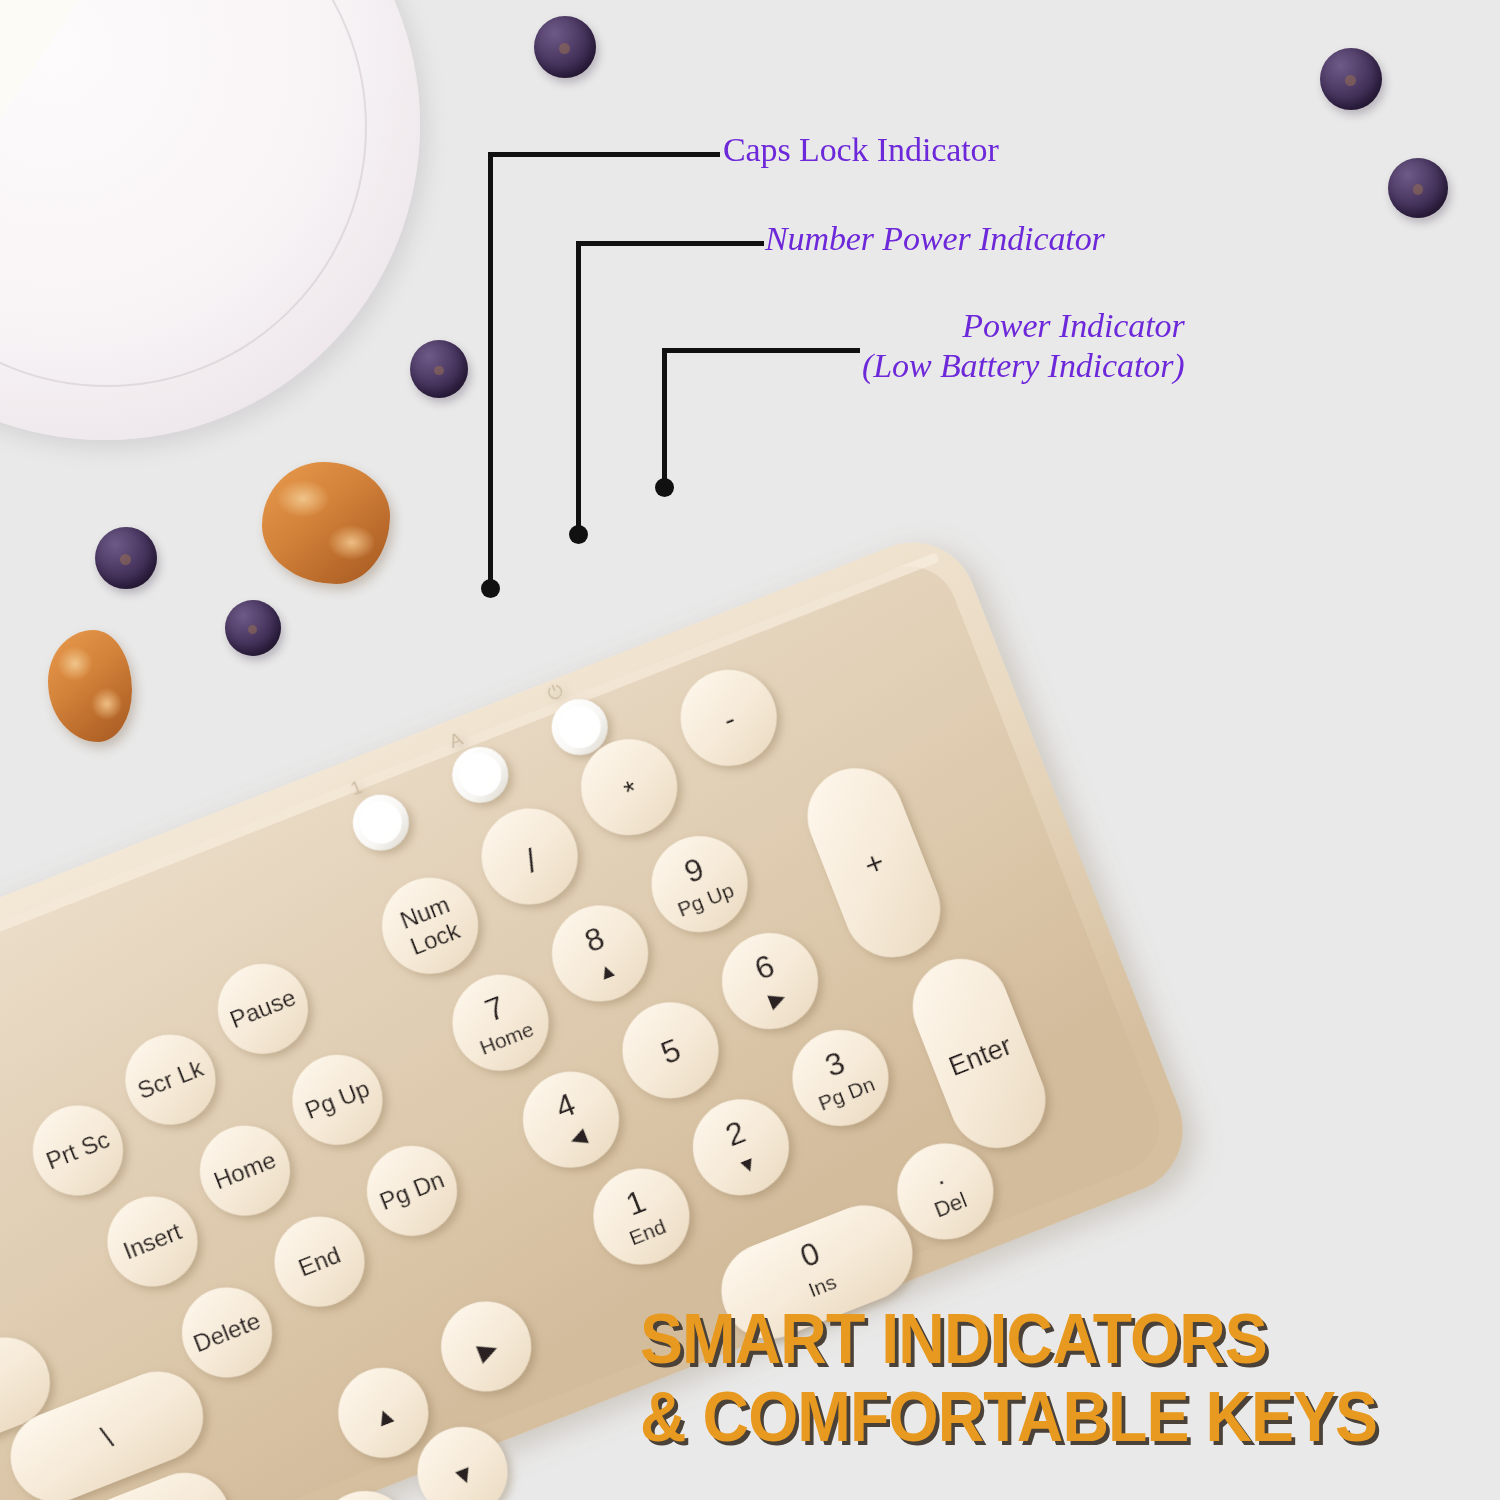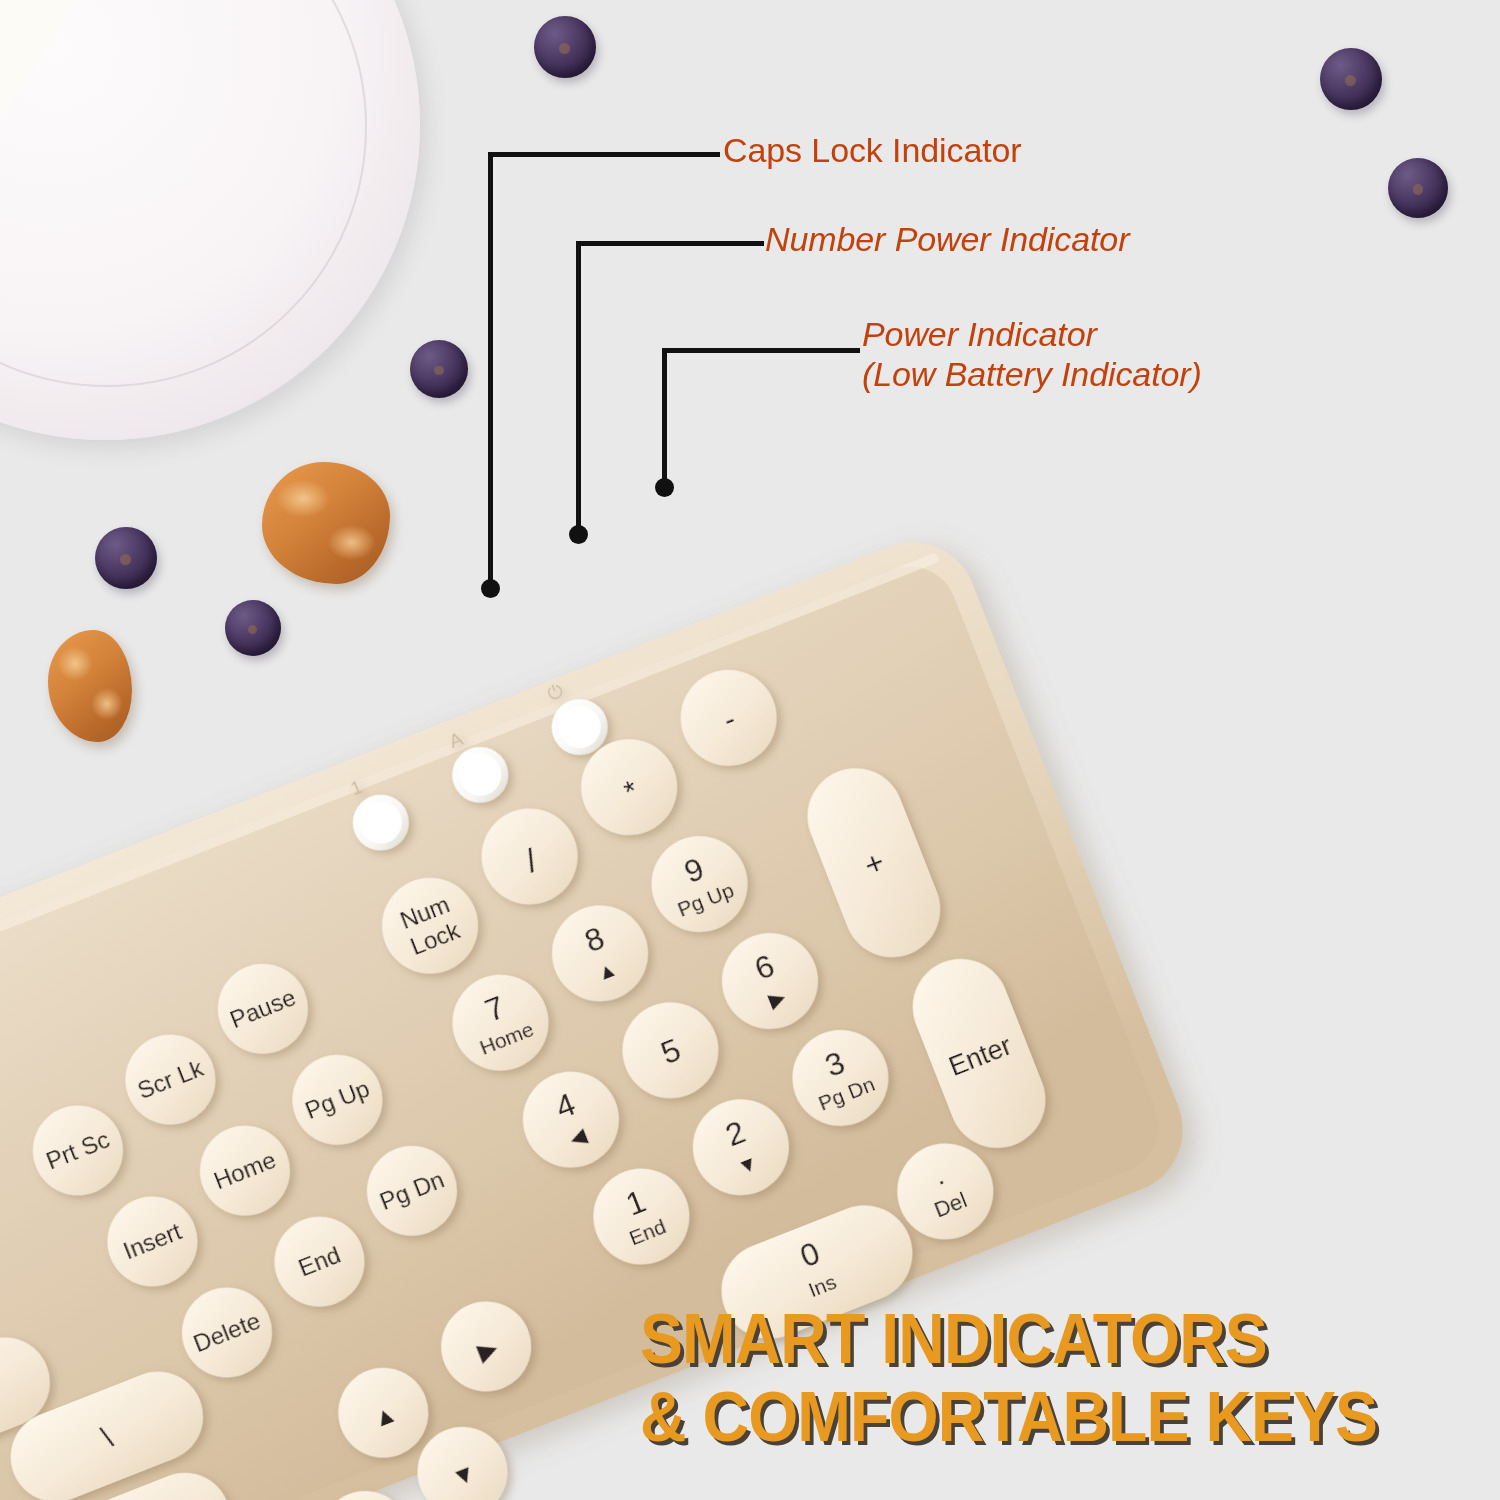--- a/index.html
+++ b/index.html
@@ -52,26 +52,26 @@
       radial-gradient(ellipse 26% 20% at 70% 66%,#eebe84 0%,rgba(200,124,58,0) 72%),
       linear-gradient(140deg,#e89b4e 0%,#d4833a 42%,#b96a2b 74%,#a65a22 100%);
     box-shadow:4px 6px 11px rgba(120,90,60,.30);
   }
 
   
   #keyboard-photo{ position:absolute; left:0; top:0; width:1500px; height:1500px; }
 
   
   .callout-label{
-    position:absolute; color:#c2410c; line-height:1.18;
-    white-space:pre-line; letter-spacing:-.1px;
+    position:absolute; color:#6d28d9; line-height:1.18;
+    white-space:pre-line; letter-spacing:-.1px;font-family:Liberation Serif, serif;
   }
   .cl-1{ left:723px; top:130px; font-size:34px; }
   .cl-2{ left:765px; top:219px; font-size:34px; font-style:italic; }
-  .cl-3{ left:862px; top:314px; font-size:34px; font-style:italic; }
+  .cl-3{ left:862px; top:306px; font-size:34px; font-style:italic;text-align:right; }
   .leader{ position:absolute; background:#111; }
   .dot{ position:absolute; width:19px; height:19px; border-radius:50%; background:#111; }
 
   
   #headline{
     position:absolute; left:640px; top:1300px; width:860px;
     text-align:left;
     font-family:"Liberation Sans", sans-serif;
     font-weight:bold; font-size:70px; line-height:1.12;
     letter-spacing:-1px;

